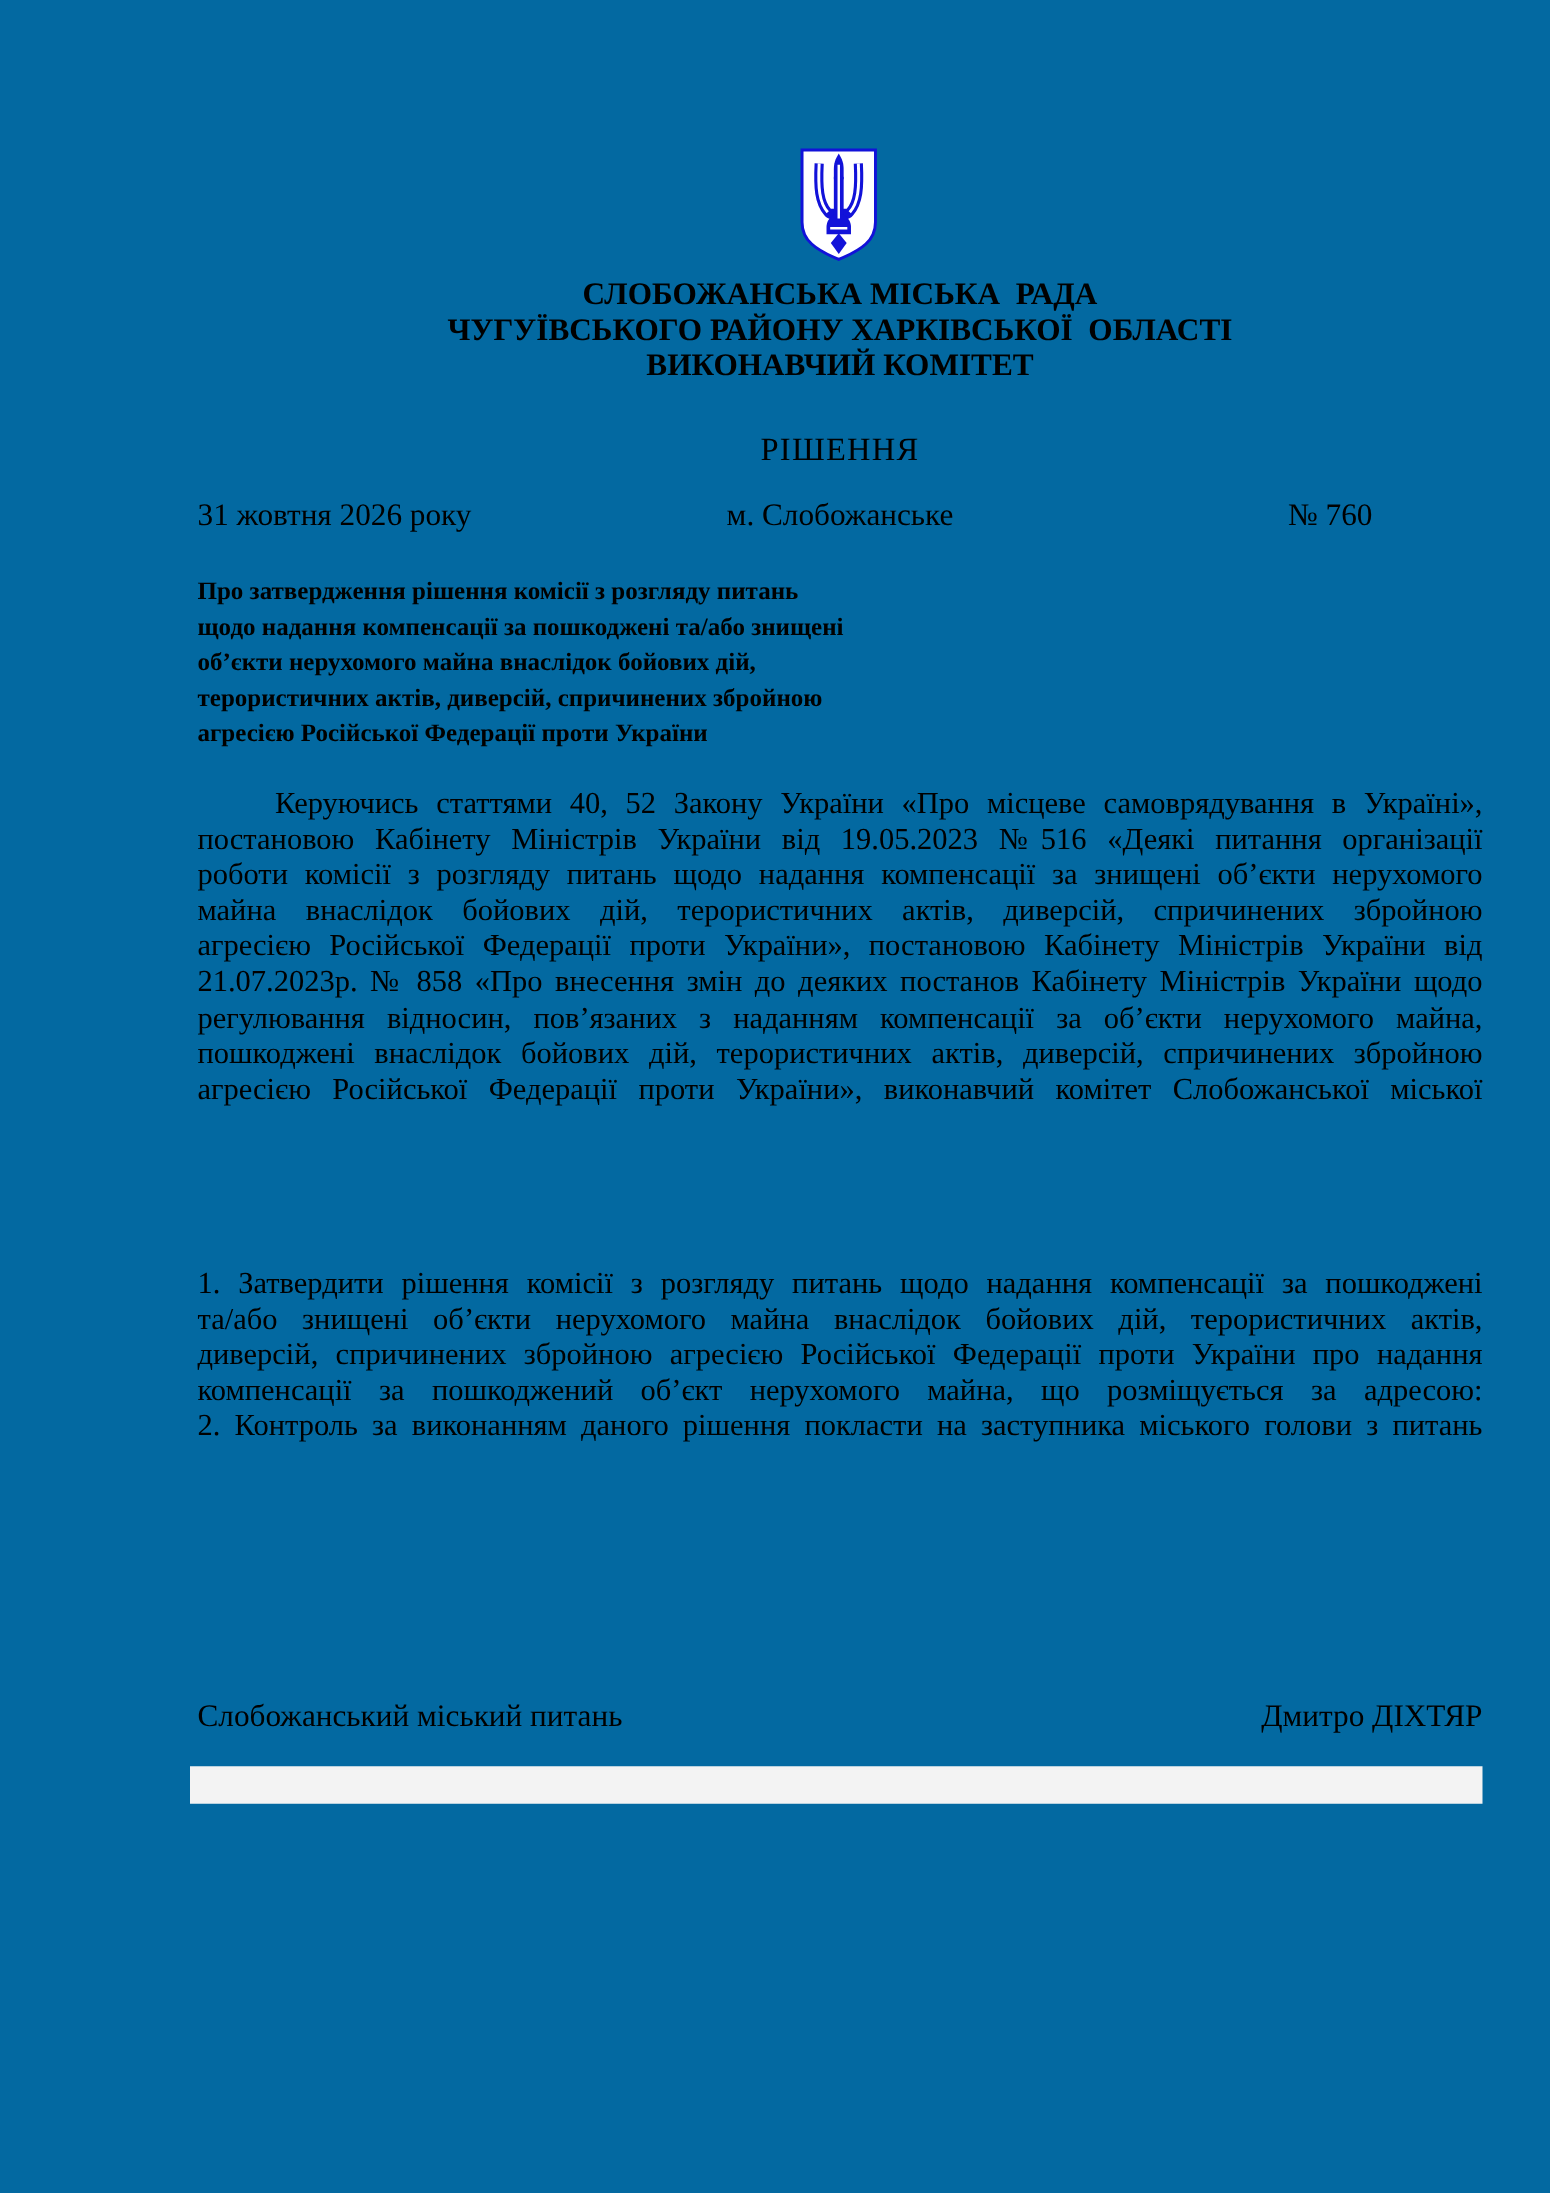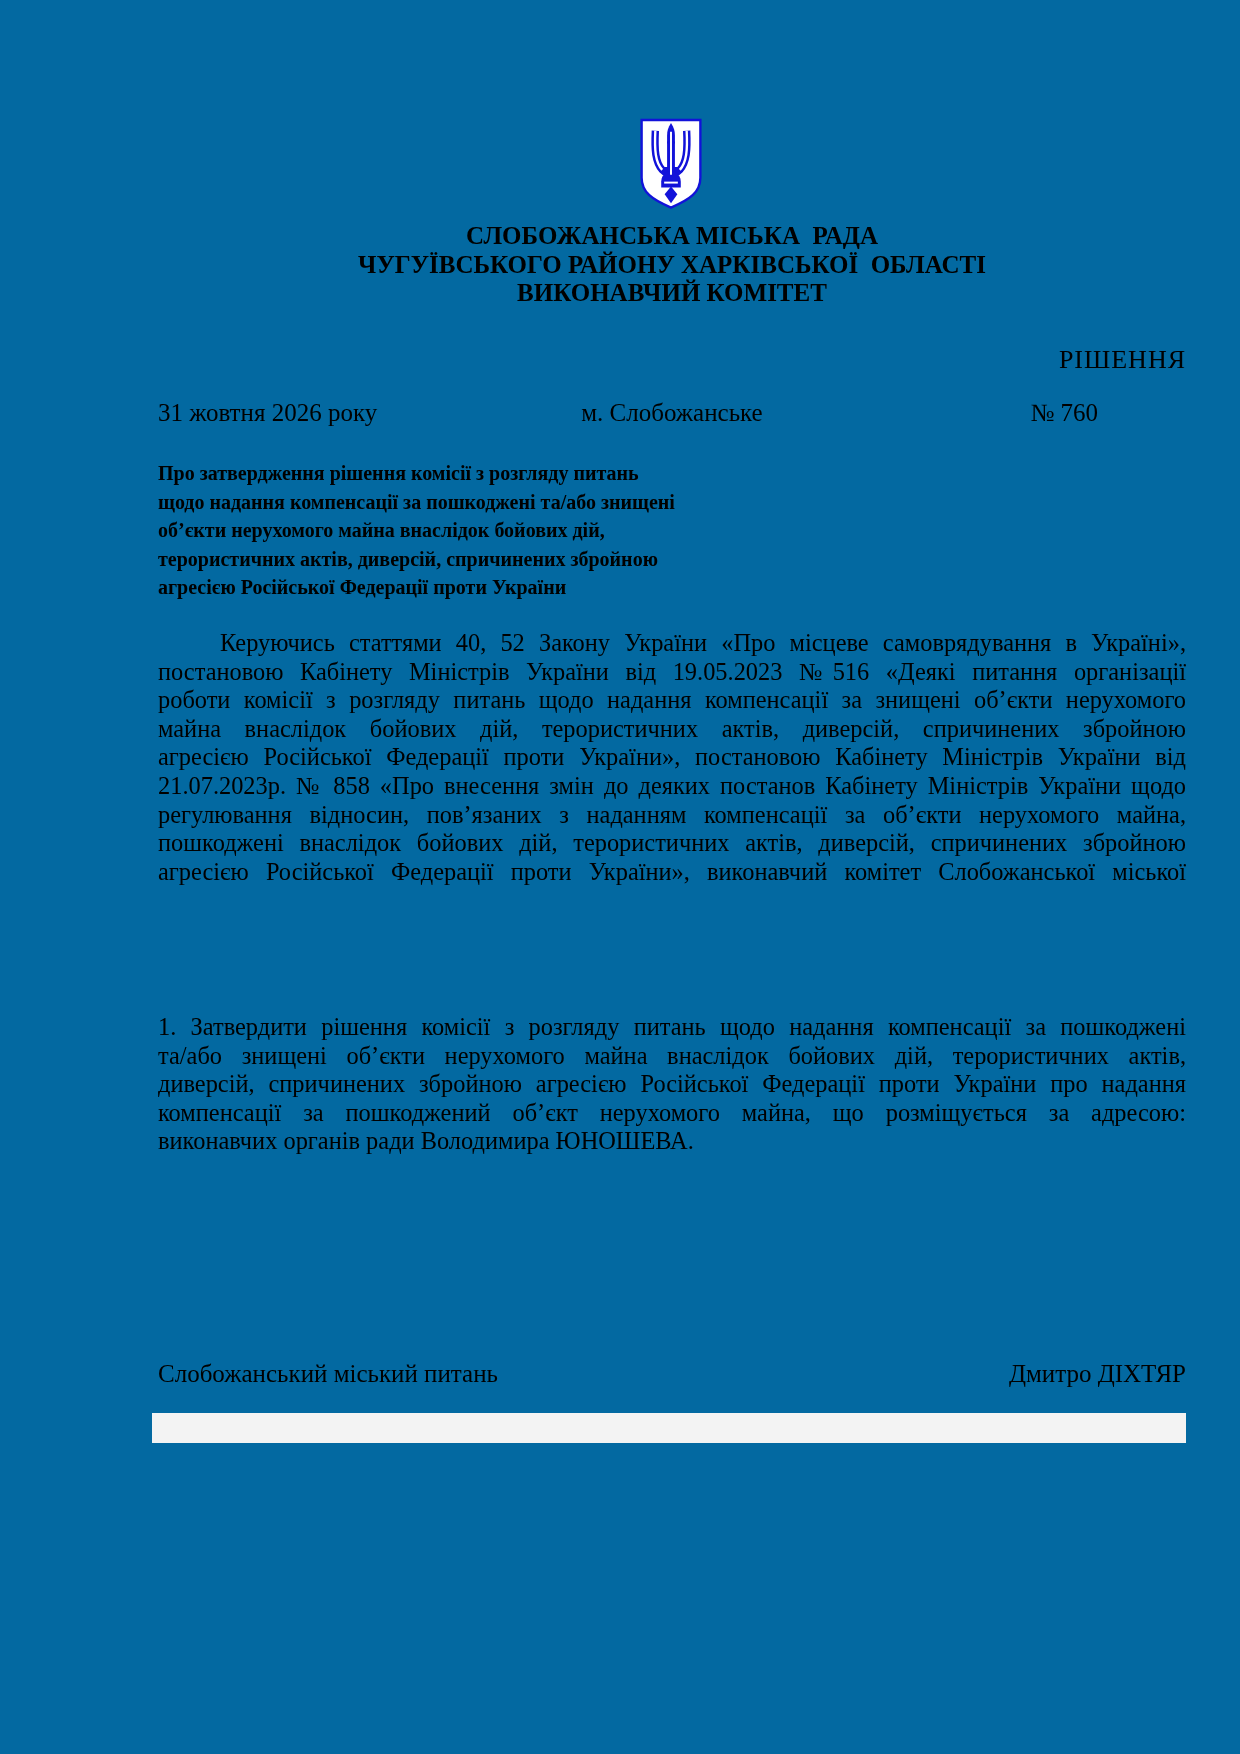--- a/index.html
+++ b/index.html
@@ -16,21 +16,21 @@
   .col { left:158px; width:1028px; }
 
   .emblem-wrap { top:118px; left:639px; width:64px; height:92px; }
 
   .org-header {
     top:222px; text-align:center;
     font-weight:bold; font-size:25px; line-height:28.5px;
     white-space:pre-line;
   }
   .doc-type {
-    top:346px; text-align:right;
+    top:346px; text-align:center;
     font-size:26px; line-height:28.5px; letter-spacing:1px;
   }
   .meta-row { top:399px; height:29px; font-size:25px; line-height:28.5px; }
   .meta-left  { position:absolute; left:0; top:0; }
   .meta-center{ position:absolute; left:0; right:0; top:0; text-align:center; }
   .meta-right { position:absolute; right:88px; top:0; }
 
   .doc-title {
     top:459px;
     font-weight:bold; font-size:20px; line-height:28.5px;
@@ -118,21 +118,21 @@
 
 
   <div class="abs col items-block">
     <div>
       <div class="just">1. Затвердити рішення комісії з розгляду питань щодо надання компенсації за пошкоджені
 та/або знищені об’єкти нерухомого майна внаслідок бойових дій, терористичних актів,
 диверсій, спричинених збройною агресією Російської Федерації проти України про надання
 компенсації за пошкоджений об’єкт нерухомого майна, що розміщується за адресою:</div>
     </div>
     <div>
-      <div class="plain-line">виконавчих органів ради Володимира ЮНОШЕВА.</div>
+      <div class="just">2. Контроль за виконанням даного рішення покласти на заступника міського голови з питань</div>
     </div>
   </div>
 
   <div class="abs col signature-row">
     <span class="sig-left">Слобожанський міський питань</span>
     <span class="sig-right">Дмитро ДІХТЯР</span>
   </div>
 
   <div class="abs stamp-area"></div>
 

